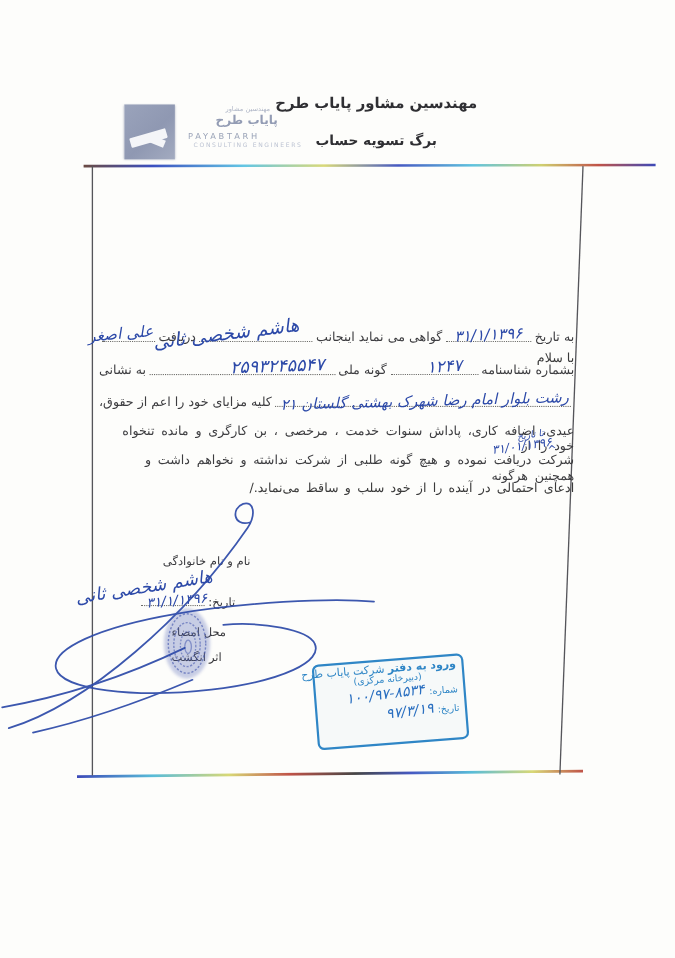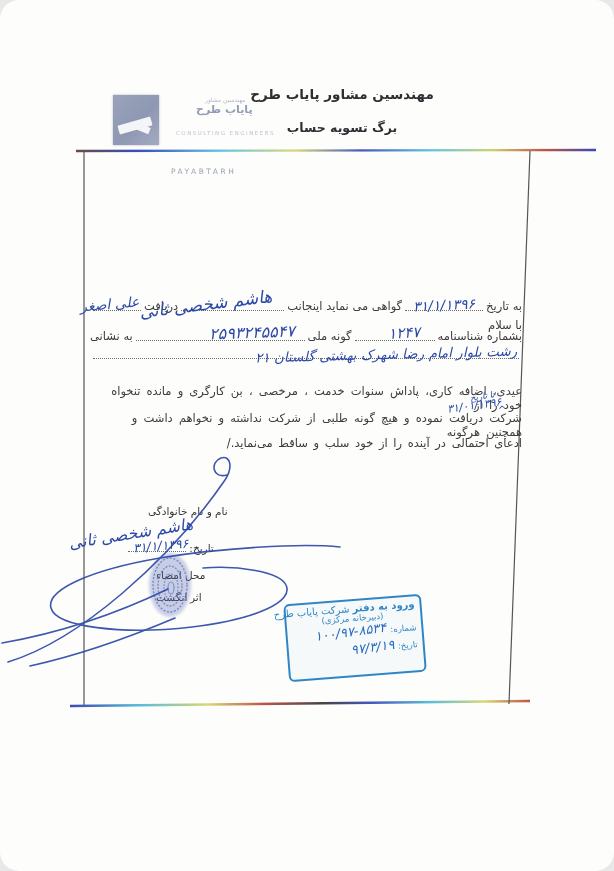--- a/index.html
+++ b/index.html
@@ -1,31 +1,31 @@
 <!DOCTYPE html>
 <html lang="fa"><head>
 <meta charset="utf-8">
 <style>
   html,body{margin:0;padding:0;background:#e8e8e8;}
   .page{
     position:relative;width:614px;height:871px;margin:0 auto;
     background:#fdfdfb;overflow:hidden;
-    font-family:"DejaVu Sans",sans-serif;color:#3a3a3a;border-radius:19px;
+    font-family:"DejaVu Sans",sans-serif;color:#3a3a3a;
   }
   .abs{position:absolute;white-space:nowrap;}
   .rtl{direction:rtl;unicode-bidi:plaintext;}
   
   .company{top:86px;right:92px;width:360px;text-align:center;font-size:13.5px;font-weight:bold;color:#2f2f33;}
   .formtitle{top:120px;right:92px;width:360px;text-align:center;font-size:12.5px;font-weight:bold;color:#2f2f33;letter-spacing:1px;}
   .logo-box{top:95px;left:113px;width:46px;height:50px;background:linear-gradient(135deg,#9aa3bb 0%,#8f98b2 55%,#a3abc0 100%);box-shadow:0 0 2px rgba(120,130,160,.6);}
   .logo-swoosh{position:absolute;left:5px;top:26px;width:34px;height:9px;background:#f4f5f8;transform:rotate(-16deg);border-radius:1px;}
   .logo-swoosh2{position:absolute;left:23px;top:30px;width:14px;height:7px;background:#f4f5f8;transform:rotate(22deg);}
   .logo-tiny{top:96px;left:205px;font-size:6px;color:#aeb5c6;}
   .logo-fa{top:103px;left:196px;font-size:11px;color:#939cb4;font-weight:bold;}
-  .logo-en{top:119px;left:171px;font-size:7.5px;letter-spacing:2.5px;color:#9ba4b8;margin-top:48px;}
+  .logo-en{top:119px;left:171px;font-size:7.5px;letter-spacing:2.5px;color:#9ba4b8;}
   .logo-en2{top:130px;left:176px;font-size:5.5px;letter-spacing:1.5px;color:#bcc3d2;}
   
   svg.overlay{position:absolute;left:0;top:0;pointer-events:none;}
   
   .subject{top:226px;right:92px;font-size:12px;color:#2e2e32;}
   .subject b{font-weight:bold;}
   .subject .u{border-bottom:1px solid #8a8a88;padding-bottom:1px;}
   .salut{top:270px;right:92px;font-size:11.5px;margin-top:48px;}
   .bline{position:absolute;right:92px;left:90px;display:flex;direction:rtl;align-items:flex-end;font-size:11.5px;color:#3d3d40;}
   .bline .dots{flex:1;border-bottom:1.5px dotted #6b6b68;margin:0 3px 2px 3px;position:relative;min-width:20px;}
@@ -134,20 +134,21 @@
     <span class="dots">
       <span class="hw hw-nid" dir="ltr">۲۵۹۳۲۴۵۵۴۷</span>
     </span>
     <span class="fix">به نشانی</span>
   </div>
 
   <div class="bline" style="top:358px;">
     <span class="dots" style="min-width:225px;">
       <span class="hw hw-addr">رشت بلوار امام رضا شهرک بهشتی گلستان ۲۱</span>
     </span>
+    <span class="fix">کلیه مزایای خود را اعم از حقوق،</span>
   </div>
 
   <div class="bline full" style="top:384px;">
     <span>عیدی، اضافه کاری،  پاداش سنوات خدمت ، مرخصی ، بن کارگری و مانده تنخواه خود را از</span>
   </div>
   <span class="hw hw-insert1">تا تاریخ</span>
   <span class="hw hw-insert2" dir="ltr">۳۱/۰۱/۱۳۹۶</span>
   <span class="abs hw-caret">^</span>
 
   <div class="bline full" style="top:411px;">

